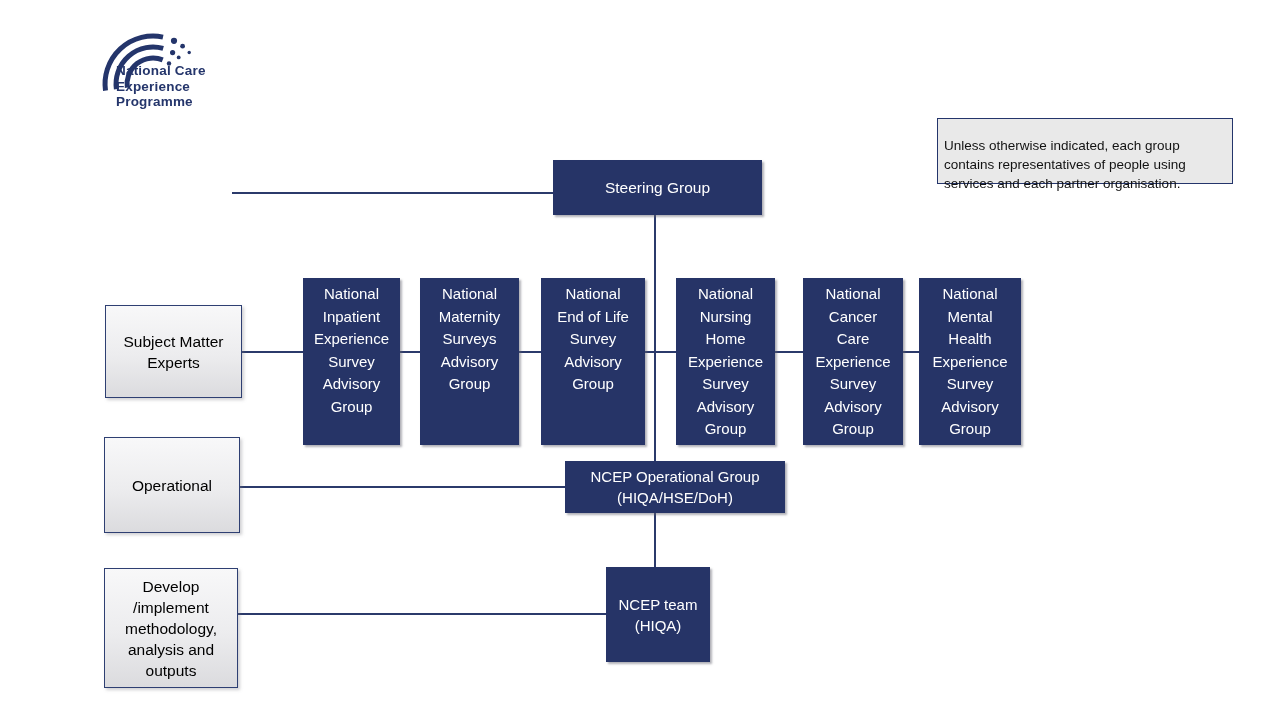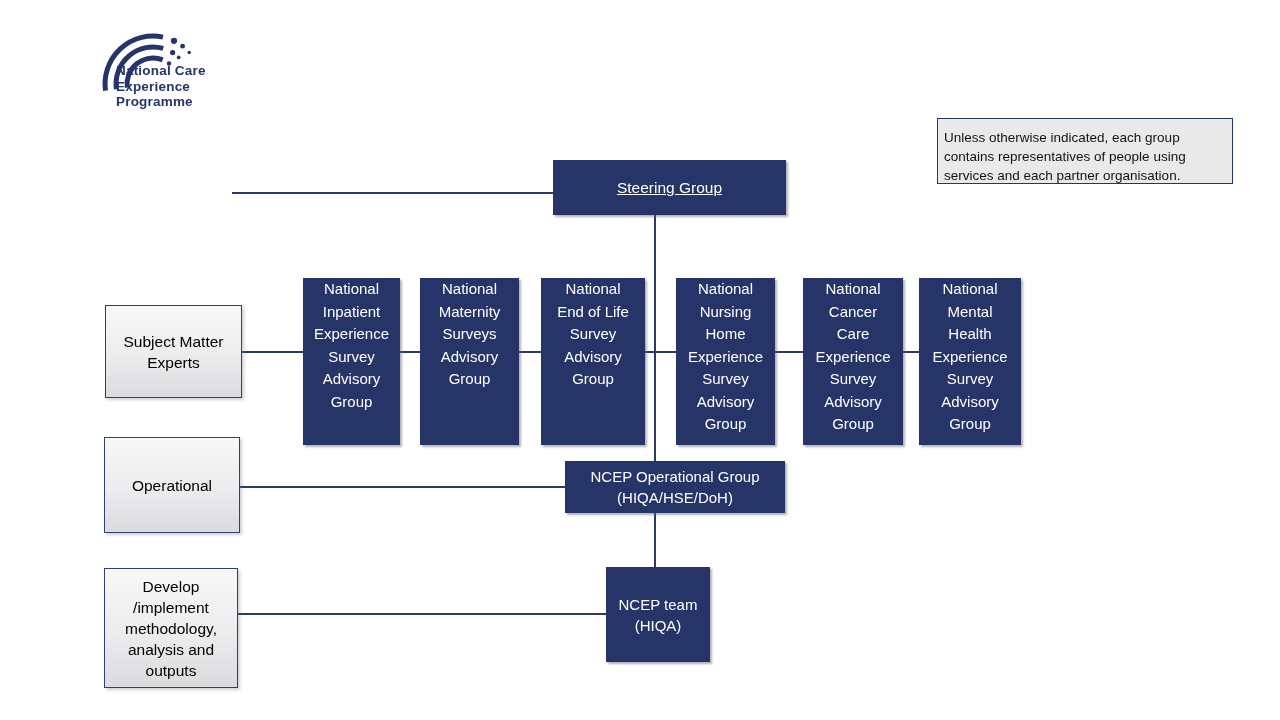--- a/index.html
+++ b/index.html
@@ -16,21 +16,21 @@
   .logo svg{position:absolute;left:0;top:0;}
   .logo-text{
     position:absolute;left:21px;top:45px;
     color:#24356b;font-weight:bold;font-size:13.5px;line-height:15.5px;
     letter-spacing:.2px;white-space:nowrap;
   }
   
   .note-box{
     position:absolute;left:937px;top:118px;width:296px;height:66px;
     box-sizing:border-box;background:#e9e9e9;border:1px solid #24356b;
-    padding:10px 6px;font-size:13.5px;line-height:18.8px;color:#121212;
+    padding:18px 6px;font-size:13.5px;line-height:18.8px;color:#121212;
     white-space:pre-line;z-index:2;
   }
   
   .gray-box{
     position:absolute;box-sizing:border-box;z-index:2;
     background:linear-gradient(to bottom,#f8f8f9 0%,#ececee 55%,#dbdbde 100%);
     border:1.5px solid #2e3f72;color:#000;
     display:flex;align-items:center;justify-content:center;text-align:center;
     font-size:15.5px;line-height:21px;white-space:pre-line;
     box-shadow:2px 2px 3px rgba(120,120,130,.35);
@@ -38,21 +38,21 @@
   
   .navy-box{
     position:absolute;box-sizing:border-box;z-index:2;
     background:#263467;color:#ffffff;
     display:flex;align-items:center;justify-content:center;text-align:center;
     font-size:15.5px;line-height:21px;white-space:pre-line;
     box-shadow:2px 2px 2px rgba(100,100,112,.5);
   }
   .advisory{
     top:278px;height:167px;align-items:flex-start;
-    font-size:15px;line-height:22.5px;
+    padding-top:5px;font-size:15px;line-height:22.5px;
   }
 </style>
 </head>
 <body>
 
 <div class="slide">
 
   <div class="h-line" style="left:232px;top:192px;width:321px;"></div>
   <div class="h-line" style="left:242px;top:351px;width:677px;"></div>
   <div class="h-line" style="left:240px;top:486px;width:325px;"></div>
@@ -88,21 +88,21 @@
 
   <div class="gray-box" style="left:105px;top:305px;width:137px;height:93px;">Subject Matter
 Experts</div>
   <div class="gray-box" style="left:104px;top:437px;width:136px;height:96px;">Operational</div>
   <div class="gray-box" style="left:104px;top:568px;width:134px;height:120px;">Develop
 /implement
 methodology,
 analysis and
 outputs</div>
 
-  <div class="navy-box" style="left:553px;top:160px;width:233px;height:55px;text-decoration:underline;">Steering Group</div>
+  <div class="navy-box" style="left:553px;top:160px;width:209px;height:55px;">Steering Group</div>
 
   <div class="navy-box advisory" style="left:303px;width:97px;">National
 Inpatient
 Experience
 Survey
 Advisory
 Group</div>
   <div class="navy-box advisory" style="left:420px;width:99px;">National
 Maternity
 Surveys

